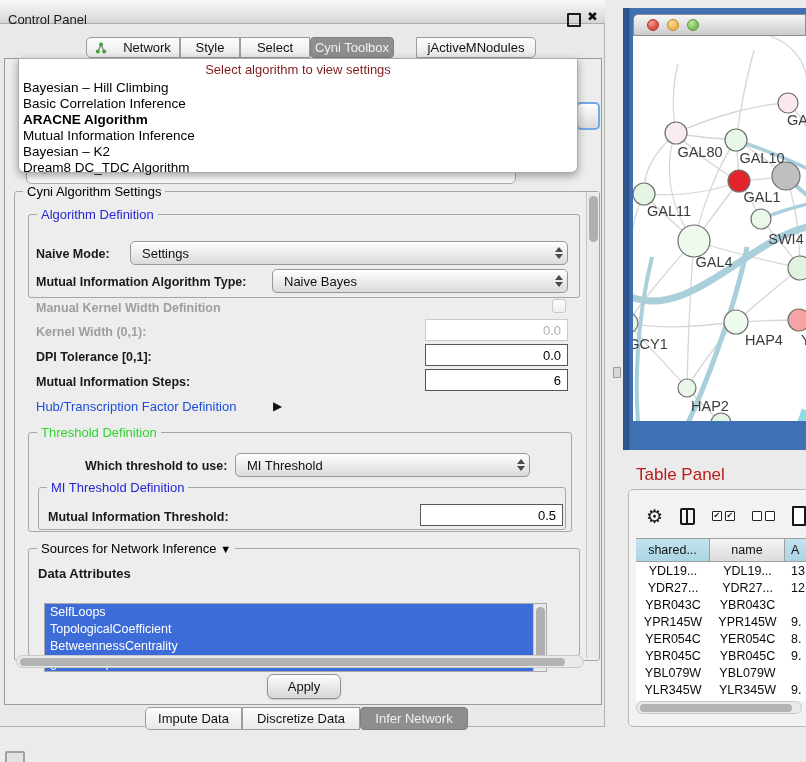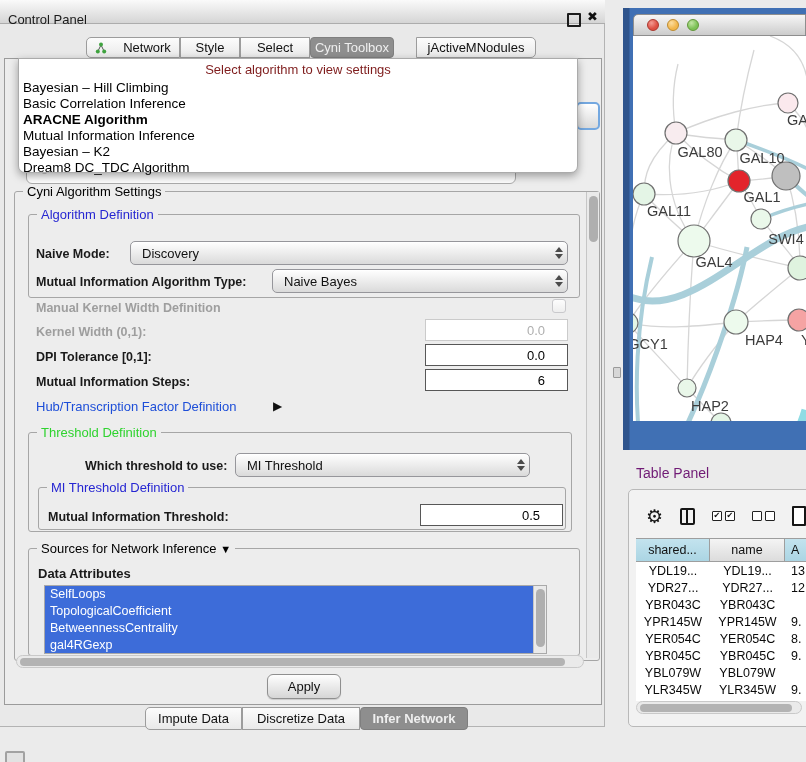--- a/index.html
+++ b/index.html
@@ -34,44 +34,44 @@
   .gtitle.green{color:#2FD32F;}
   .flabel{font-size:12.5px;font-weight:bold;color:#1A1A1A;white-space:nowrap;}
   .flabel.dis{color:#9E9E9E;}
   
   .combo{height:24px;border:1px solid #96969B;border-radius:5px;background:linear-gradient(#FFFFFF,#DADADA);box-shadow:inset 0 1px 0 #FFF;display:flex;align-items:center;box-sizing:border-box;}
   .combo-text{padding-left:11px;font-size:13px;color:#111;}
   .combo-arrows{margin-left:auto;width:17px;height:100%;display:flex;flex-direction:column;align-items:center;justify-content:center;gap:2px;}
   .tri-up{width:0;height:0;border-left:4px solid transparent;border-right:4px solid transparent;border-bottom:5px solid #4B4B4B;}
   .tri-dn{width:0;height:0;border-left:4px solid transparent;border-right:4px solid transparent;border-top:5px solid #4B4B4B;}
   
-  .numfield{height:22px;background:#FFF;border:1px solid #575757;box-sizing:border-box;font-size:13px;color:#000;display:flex;align-items:center;justify-content:flex-end;padding-right:22px;}
+  .numfield{height:22px;background:#FFF;border:1px solid #575757;box-sizing:border-box;font-size:13px;color:#000;display:flex;align-items:center;justify-content:flex-end;padding-right:6px;}
   .numfield.dis{border:1px solid #CBCBCB;color:#AFAFAF;}
   .checkbox{width:14px;height:14px;border:1.5px solid #C9C9CC;border-radius:3px;background:linear-gradient(#FDFDFD,#EEEEEE);box-sizing:border-box;}
   
-  .attr-list{background:#c4b5fd;border:1px solid #A9A9A9;overflow:hidden;box-sizing:border-box;}
+  .attr-list{background:#c4b5fd;border:1px solid #A9A9A9;overflow:hidden;box-sizing:border-box;margin-top:18px;}
   .attr-item{height:17px;line-height:17px;width:calc(100% - 13px);background:#3D6CD9;color:#FFF;font-size:12.5px;padding-left:5px;box-sizing:border-box;white-space:nowrap;}
   
   .vsb{background:#EAEAEA;border-left:1px solid #C6C6C6;box-sizing:border-box;}
   .vsb .thumb{position:absolute;left:2px;width:9px;background:#AFAFAF;border-radius:5px;}
   .hsb{background:#EAEAEA;border:1px solid #C9C9C9;border-radius:7px;box-sizing:border-box;}
   .hsb .thumb{position:absolute;top:2px;height:8px;background:#B3B3B3;border-radius:5px;}
   .btn{border:1px solid #8F8F8F;border-radius:6px;background:linear-gradient(#FEFEFE,#D6D6D6);font-size:13px;color:#111;display:flex;align-items:center;justify-content:center;box-shadow:0 1px 1px rgba(0,0,0,.15);}
   .expander-label{font-size:13px;color:#1d4ed8;}
   .expander-arrow{font-size:12px;color:#111;}
   
   .net-frame{left:623px;top:8px;width:183px;height:442px;background:linear-gradient(to right,#2F548C 0px,#2F548C 6px,#4070B4 7px);}
   .mac-titlebar{left:633px;top:14px;width:173px;height:22px;background:linear-gradient(#F6F6F6,#CCCCCC);border:1px solid #8E8E8E;border-radius:5px 0 0 0;box-sizing:border-box;display:flex;align-items:center;gap:8px;padding-left:13px;}
   .tl{width:12px;height:12px;border-radius:50%;box-sizing:border-box;}
   .tl.red{background:radial-gradient(circle at 35% 30%,#F39B93,#DD4F43 60%);border:1px solid #A9352C;}
   .tl.yellow{background:radial-gradient(circle at 35% 30%,#FBDDA0,#F2B64B 60%);border:1px solid #BD8A2D;}
   .tl.green{background:radial-gradient(circle at 35% 30%,#C2E5A4,#7CC156 60%);border:1px solid #5F9637;}
   .net-content{left:633px;top:36px;width:173px;height:385px;background:#FFF;overflow:hidden;}
   
-  .tp-title{left:636px;top:465px;font-size:14px;color:#701a75;}
+  .tp-title{left:636px;top:465px;font-size:17px;color:#b91c1c;}
   .tp-box{left:628px;top:489px;width:190px;height:238px;background:#F2F2F2;border:1px solid #B9B9B9;border-radius:5px;box-sizing:border-box;overflow:hidden;}
   .tp-toolbar{left:634px;top:498px;width:172px;height:36px;display:flex;align-items:center;gap:17px;padding-left:12px;box-sizing:border-box;overflow:hidden;}
   .gear{font-size:19px;color:#161616;line-height:19px;}
   .split-ic{width:17px;height:17px;border:2px solid #161616;border-radius:2px;box-sizing:border-box;display:flex;justify-content:center;}
   .split-ic i{width:2px;height:100%;background:#161616;}
   .cbox{width:10px;height:10px;border:1.5px solid #222;border-radius:1px;box-sizing:border-box;font-size:8px;line-height:8px;text-align:center;color:#111;background:#FFF;}
   .doc-ic{width:16px;height:20px;border:2px solid #161616;border-radius:1px;background:#FFF;box-sizing:border-box;}
   .tbl{left:636px;top:538px;width:170px;height:163px;overflow:hidden;background:#FFF;}
   .tbl-grid{display:grid;grid-template-columns:74px 75px 70px;width:219px;}
   .th{height:24px;box-sizing:border-box;border:1px solid #9E9E9E;border-left:none;font-size:12.5px;color:#111;display:flex;align-items:center;justify-content:center;background:linear-gradient(#F4F4F4,#DCDCDC);}
@@ -137,21 +137,21 @@
 
 <div class="abs group" style="left:14px;top:191px;width:586px;height:470px;">
   <span class="gtitle">Cyni Algorithm Settings</span>
 </div>
 
 <div class="abs group" style="left:28px;top:214px;width:552px;height:84px;">
   <span class="gtitle blue">Algorithm Definition</span>
 </div>
 <span class="abs flabel" style="left:36px;top:247px;">Naive Mode:</span>
 <div class="abs combo" style="left:130px;top:241px;width:438px;">
-  <span class="combo-text">Discovery</span>
+  <span class="combo-text">Settings</span>
   <span class="combo-arrows">
       <i class="tri-up"></i>
       <i class="tri-dn"></i>
     </span>
 </div>
 <span class="abs flabel" style="left:36px;top:275px;">Mutual Information Algorithm Type:</span>
 <div class="abs combo" style="left:272px;top:269px;width:296px;">
   <span class="combo-text">Naive Bayes</span>
   <span class="combo-arrows">
       <i class="tri-up"></i>
@@ -216,21 +216,21 @@
 </div>
 
 <div class="abs btn" style="left:267px;top:674px;width:72px;height:23px;">Apply</div>
 
 <div class="abs tab first" style="top:707px;left:145px;width:97px;height:23px;">
   <span>Impute Data</span>
 </div>
 <div class="abs tab" style="top:707px;left:242px;width:118px;height:23px;">
   <span>Discretize Data</span>
 </div>
-<div class="abs tab sel" style="top:707px;left:360px;width:108px;height:23px;font-weight:bold;">
+<div class="abs tab sel" style="top:707px;left:360px;width:108px;height:23px;">
   <span>Infer Network</span>
 </div>
 
 <div class="abs divider-grip"></div>
 
 <div class="abs net-frame"></div>
 <div class="abs mac-titlebar">
   <span class="tl red"></span>
   <span class="tl yellow"></span>
   <span class="tl green"></span>

